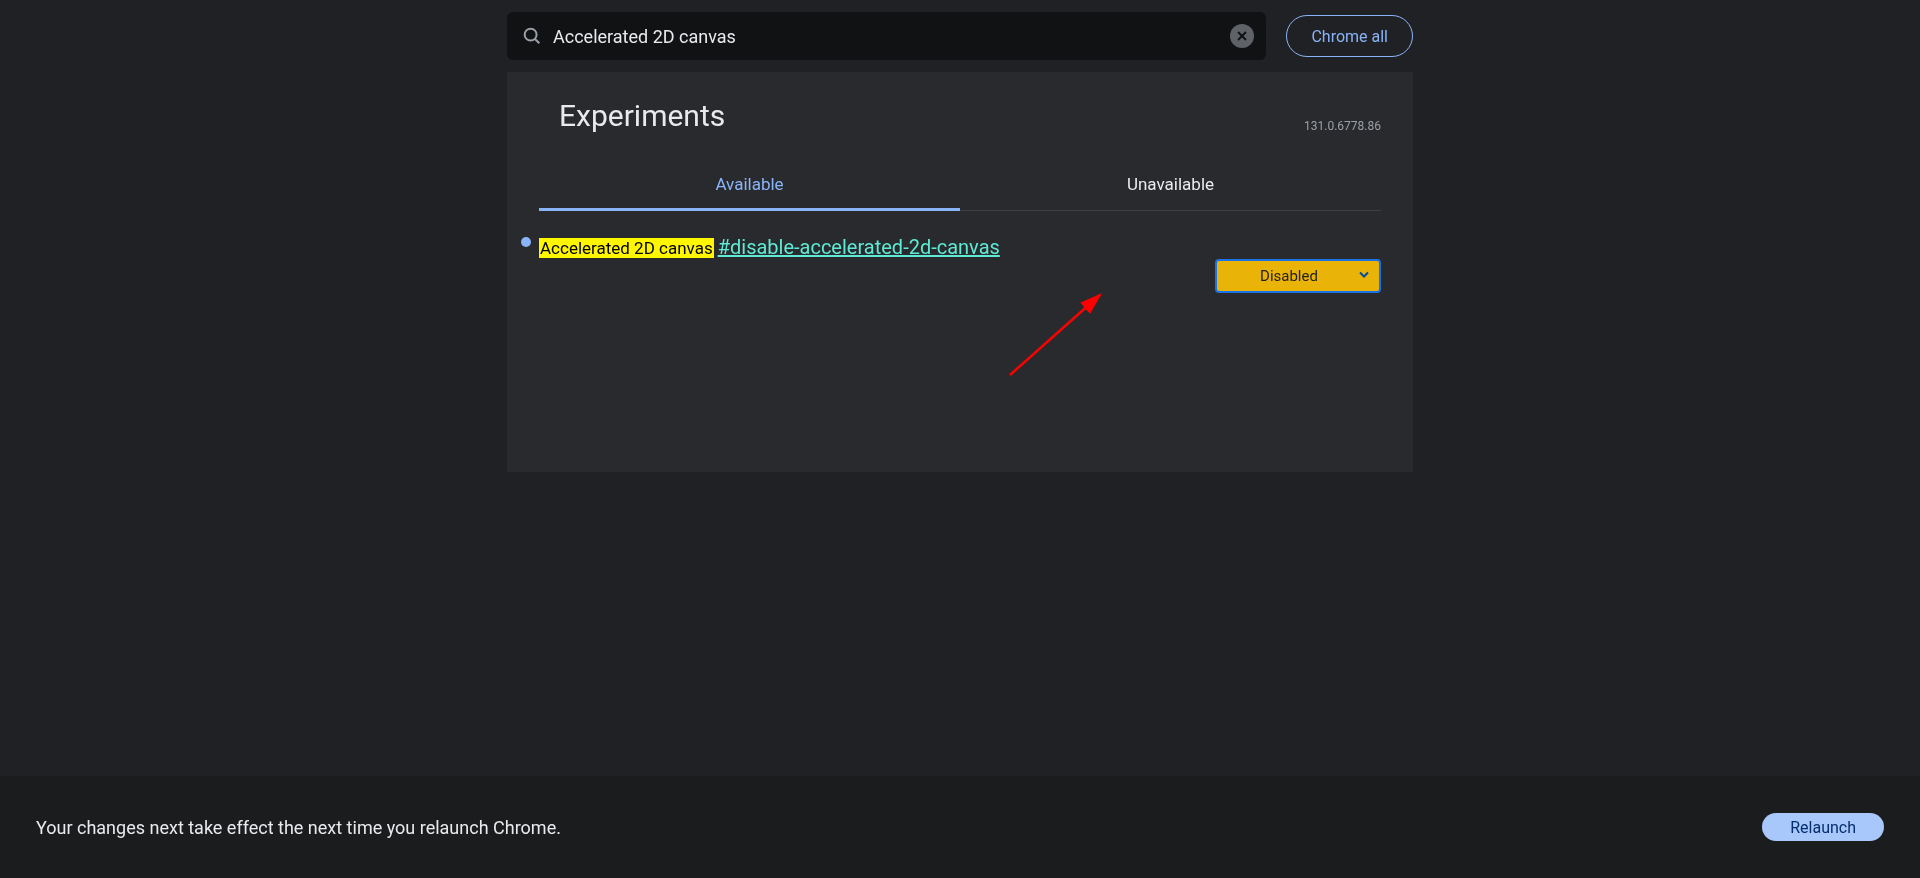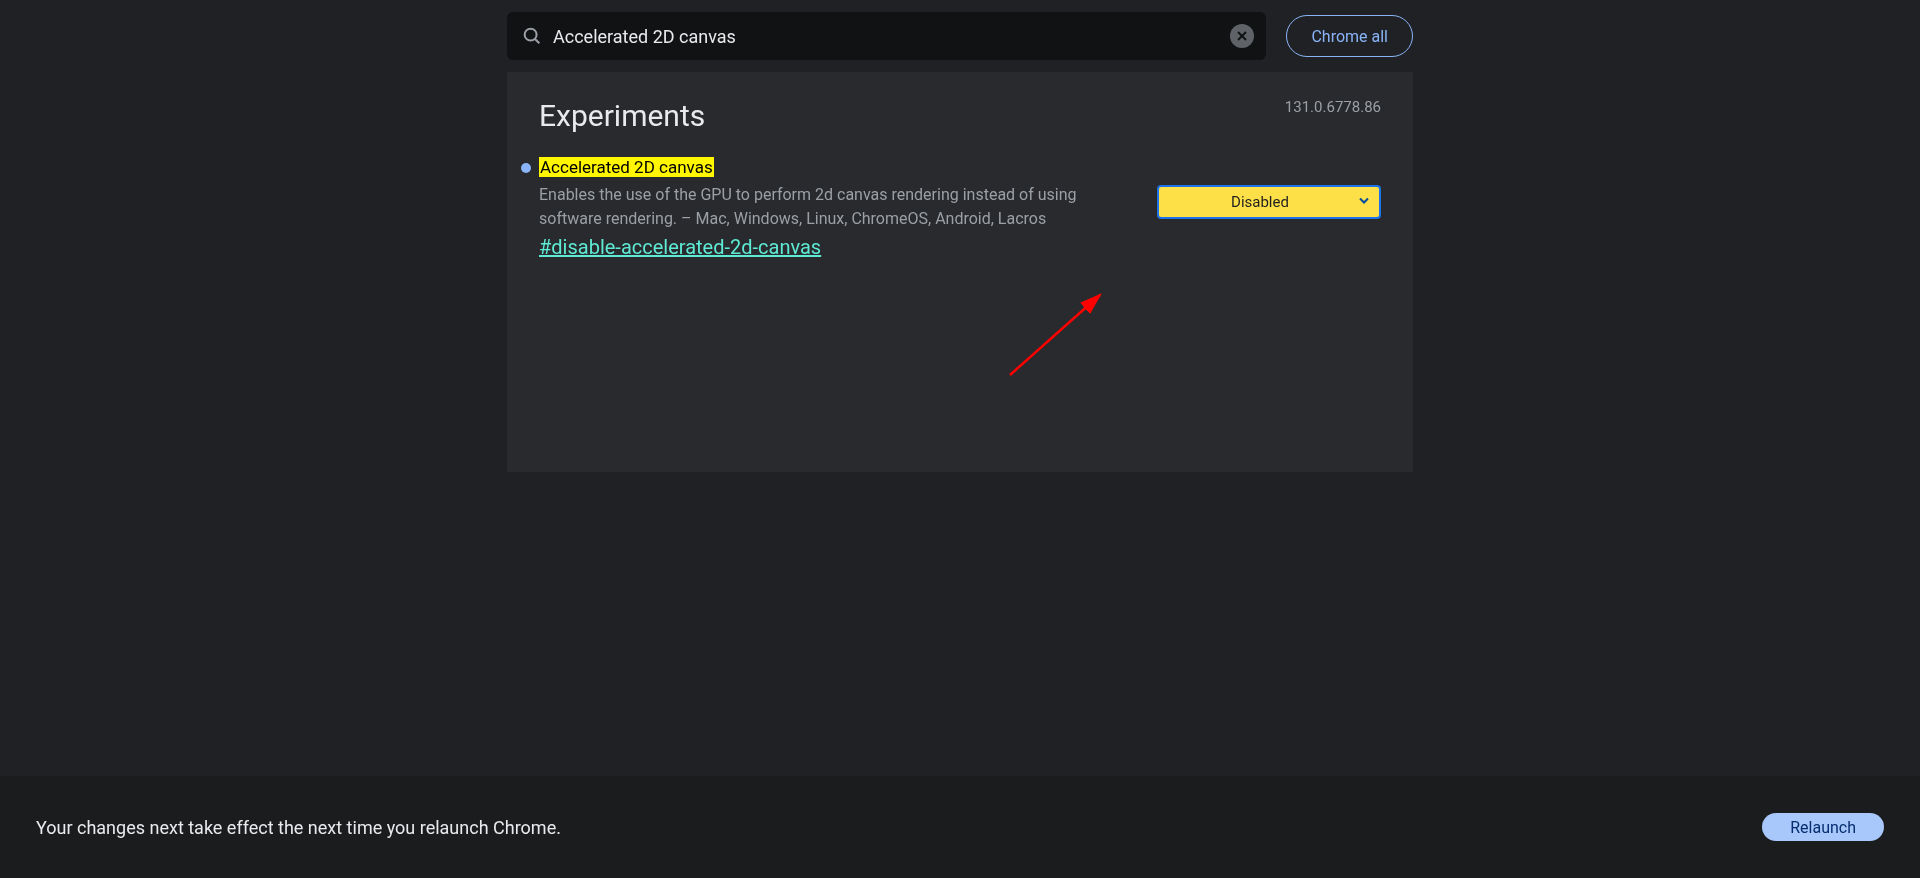--- a/index.html
+++ b/index.html
@@ -101,31 +101,32 @@
   .panel {
     width: 906px;
     margin: 0 auto;
     background: #292a2d;
     padding: 26px 32px 150px 32px;
     min-height: 400px;
   }
 
   .panel-header {
     display: flex;
-    align-items: flex-start;
+    align-items: flex-end;
     justify-content: space-between;
     margin-bottom: 24px;
+    margin-left: 20px;
   }
   .panel-title {
     font-size: 30px;
     font-weight: 400;
     color: #e8eaed;
   }
   .version {
-    font-size: 15px;
+    font-size: 12px;
     color: #9aa0a6;
   }
 
   .tabs {
     display: flex;
     border-bottom: 1px solid #3c4043;
     margin-bottom: 20px;
   }
   .tab {
     flex: 1;
@@ -176,23 +177,23 @@
     font-size: 20px;
     text-decoration: underline;
     margin-top: 4px;
     display: inline-block;
     cursor: pointer;
   }
   .flag-select-wrap {
     padding-top: 28px;
   }
   .flag-select {
-    width: 224px;
+    width: 166px;
     height: 34px;
-    background: #fde047;
+    background: #eab308;
     border: 2px solid #1a73e8;
     border-radius: 4px;
     color: #1f1f1f;
     font-size: 15px;
     font-family: inherit;
     padding: 0 30px 0 12px;
     appearance: none;
     cursor: pointer;
     text-align: center;
     position: relative;
@@ -273,26 +274,29 @@
 </div>
 
 <div class="scroll-area">
   <div class="panel">
 
     <div class="panel-header">
       <div class="panel-title">Experiments</div>
       <div class="version">131.0.6778.86</div>
     </div>
 
+    <div class="tabs">
+      <div class="tab active">Available</div>
+      <div class="tab">Unavailable</div>
+    </div>
 
     <div class="flag-row">
       <div class="flag-text">
         <span class="dot"></span>
         <span class="flag-title">Accelerated 2D canvas</span>
-        <div class="flag-desc">Enables the use of the GPU to perform 2d canvas rendering instead of using software rendering. – Mac, Windows, Linux, ChromeOS, Android, Lacros</div>
         <a class="flag-anchor">#disable-accelerated-2d-canvas</a>
       </div>
       <div class="flag-select-wrap">
         <span class="select-container">
           <select class="flag-select">
             <option selected="">Disabled</option>
           </select>
           <span class="chev">
             <svg width="14" height="14" viewBox="0 0 14 14" fill="none" stroke="#004a9f" stroke-width="2">
               <polyline points="3,5 7,9 11,5"></polyline>

